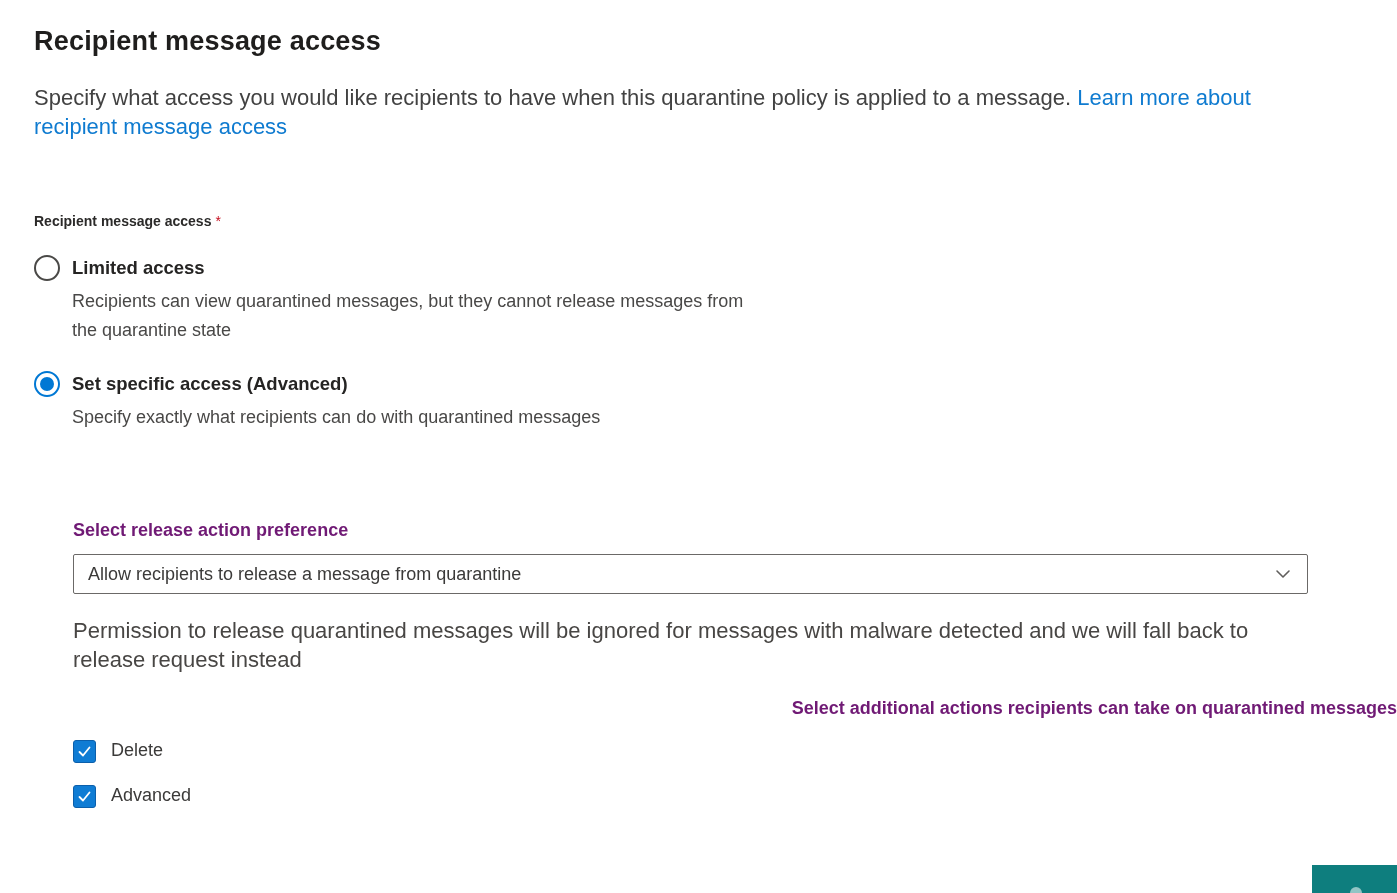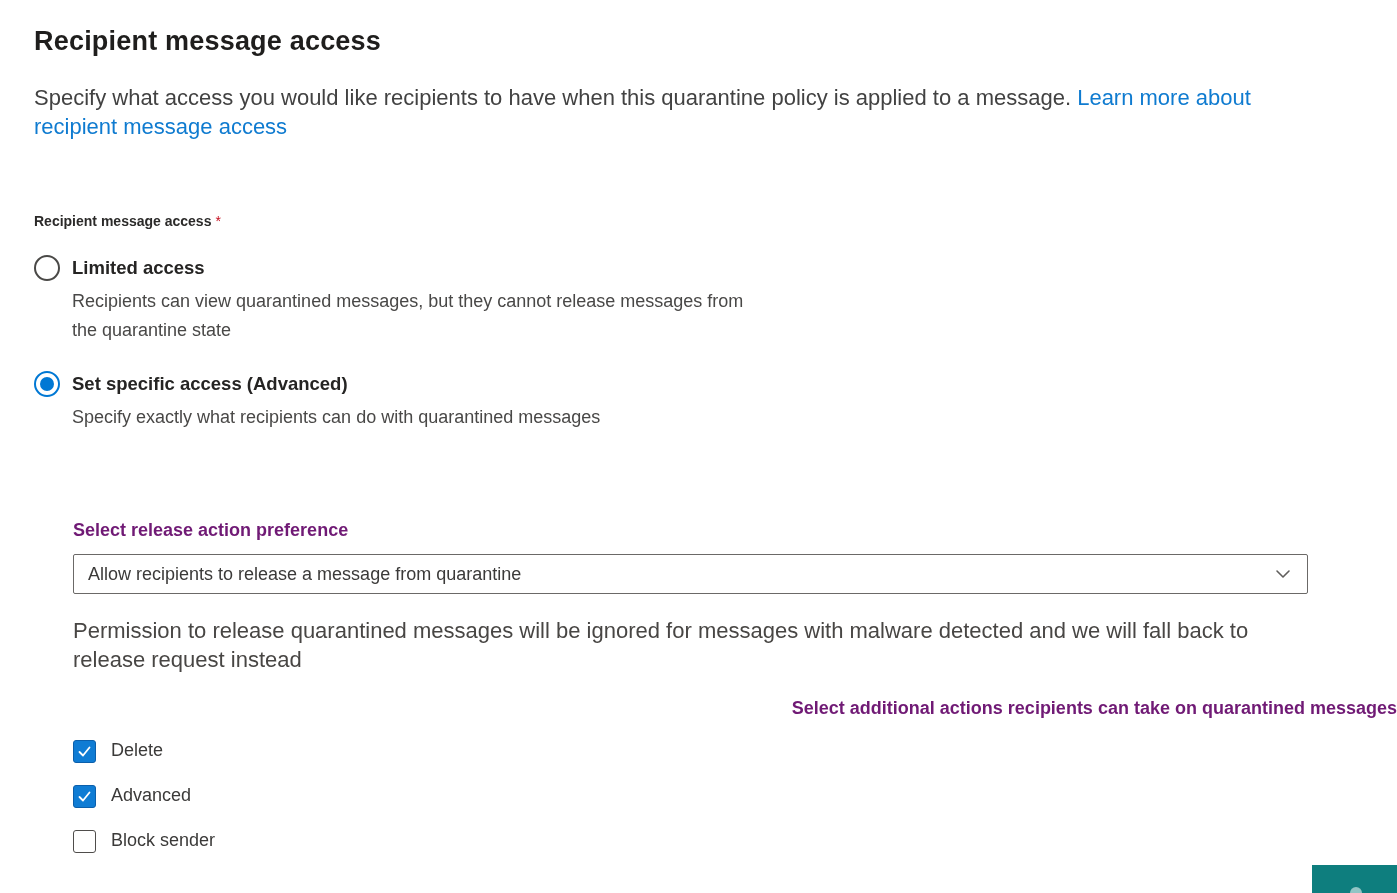--- a/index.html
+++ b/index.html
@@ -212,26 +212,20 @@
 
       <div class="checkbox-row">
         <span class="checkbox-box checked">
           <svg width="15" height="15" viewBox="0 0 15 15" fill="none" stroke="#ffffff" stroke-width="1.8" stroke-linecap="round" stroke-linejoin="round">
               <polyline points="2.5,8 6,11.5 12.5,3.5"></polyline>
             </svg>
         </span>
         <span class="checkbox-label">Advanced</span>
       </div>
 
-      <div class="checkbox-row">
-        <span class="checkbox-box">
-          
-        </span>
-        <span class="checkbox-label">Block sender</span>
-      </div>
 
     </div>
 
   </div>
 
 </div>
 
 <div class="help-button">
   <span class="help-glyph"></span>
 </div>

